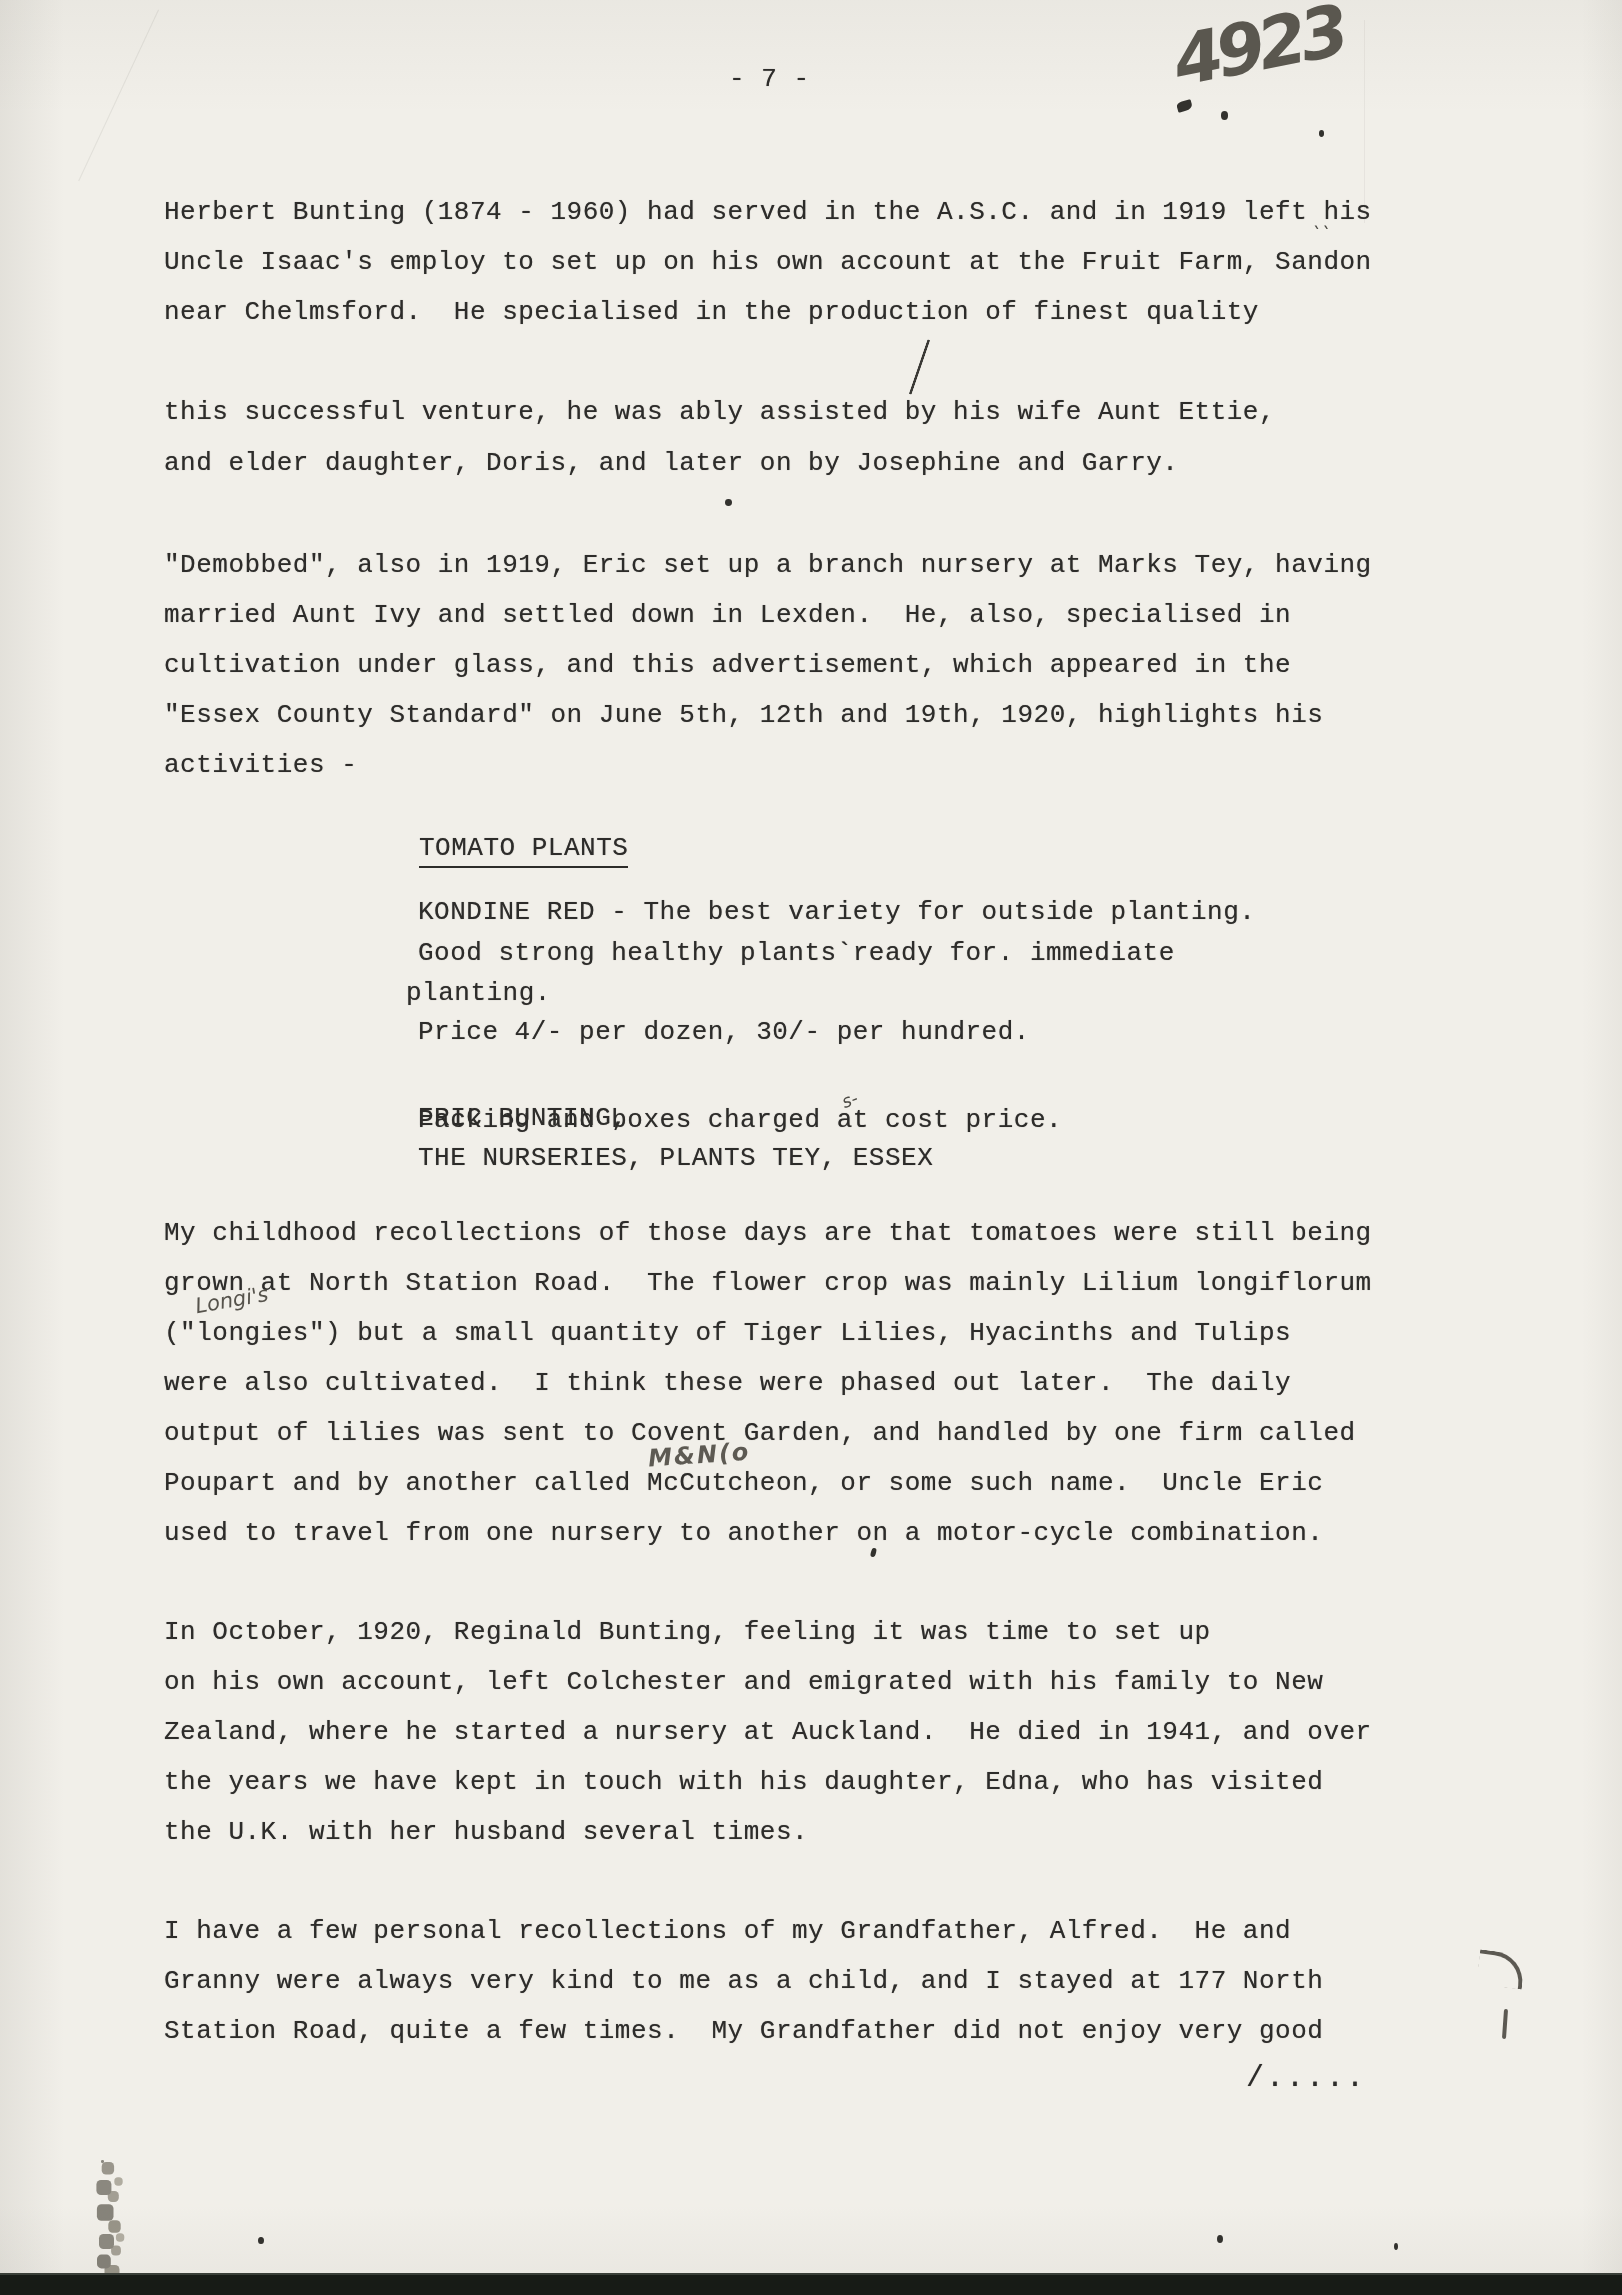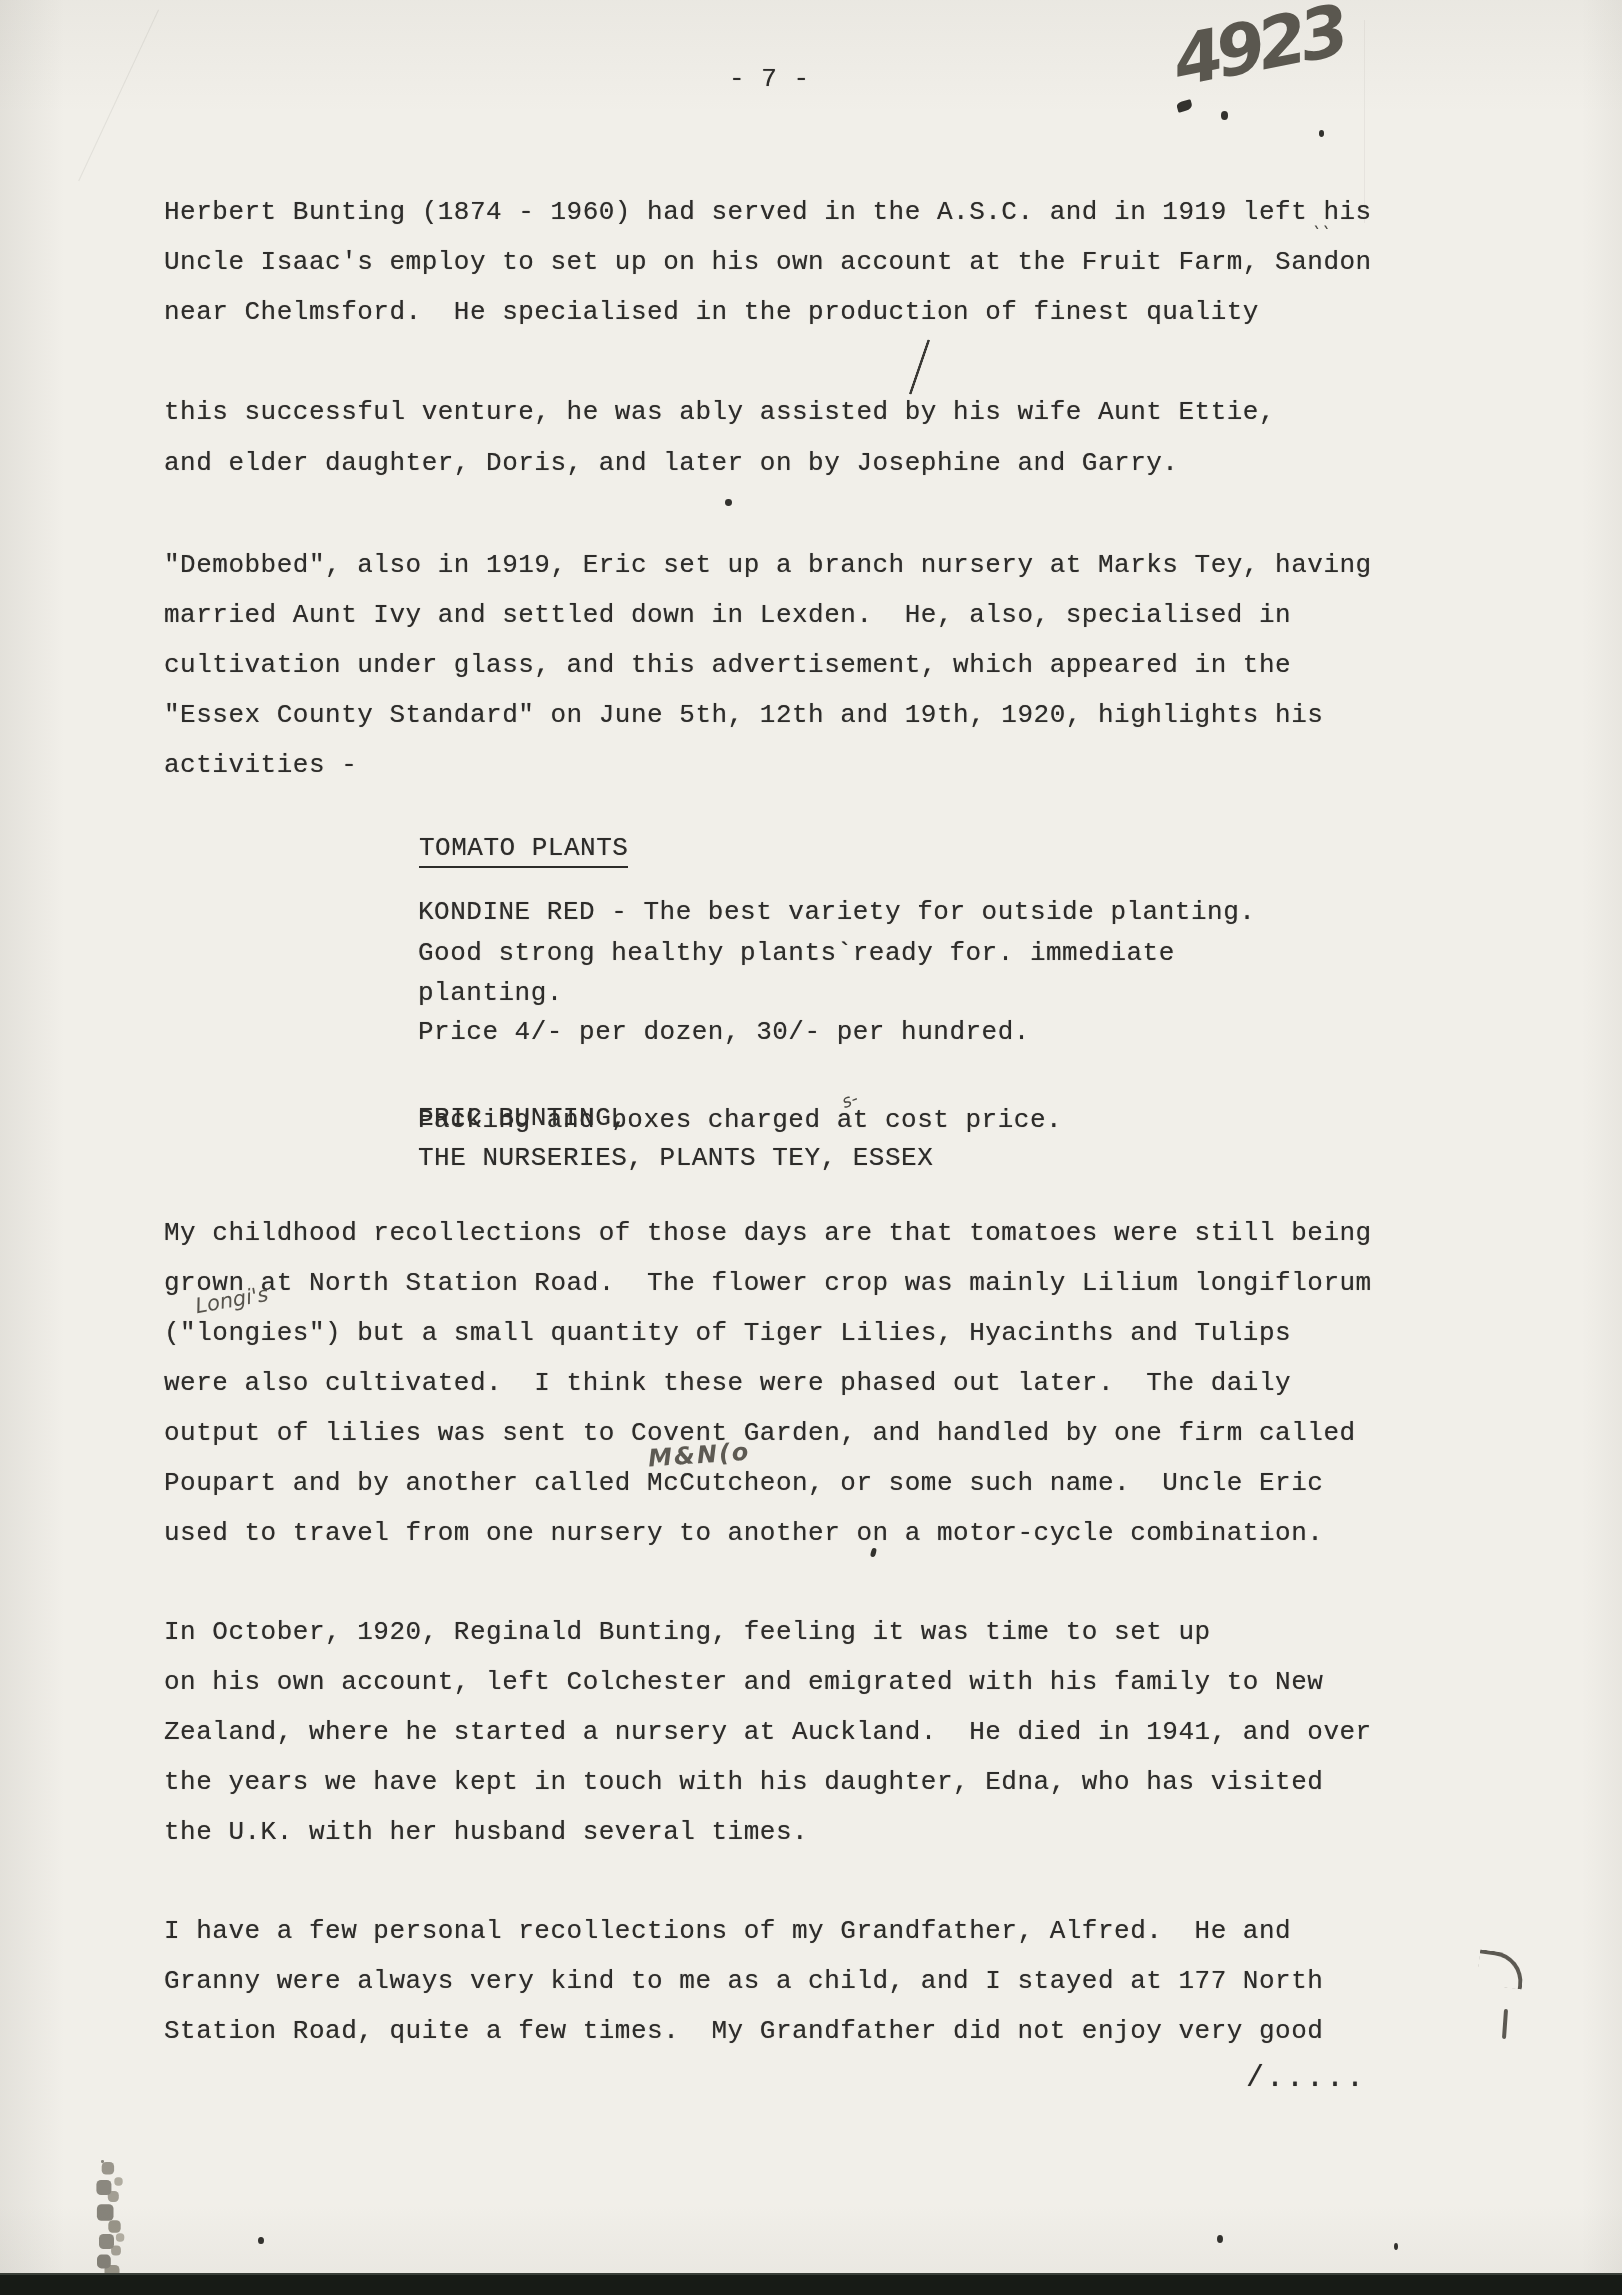--- a/index.html
+++ b/index.html
@@ -126,21 +126,21 @@
 
   <div class="line" style="left:164px; top:552px;">"Demobbed", also in 1919, Eric set up a branch nursery at Marks Tey, having</div>
   <div class="line" style="left:164px; top:602px;">married Aunt Ivy and settled down in Lexden.  He, also, specialised in</div>
   <div class="line" style="left:164px; top:652px;">cultivation under glass, and this advertisement, which appeared in the</div>
   <div class="line" style="left:164px; top:702px;">"Essex County Standard" on June 5th, 12th and 19th, 1920, highlights his</div>
   <div class="line" style="left:164px; top:752px;">activities -</div>
 
   <div class="line ad-heading" style="left:419px; top:835px;">TOMATO PLANTS</div>
   <div class="line" style="left:418px; top:899px;text-align:center;">KONDINE RED - The best variety for outside planting.</div>
   <div class="line" style="left:418px; top:940px;">Good strong healthy plants`ready for. immediate</div>
-  <div class="line" style="left:418px; top:980px;">planting.</div>
+  <div class="line" style="left:406px; top:980px;">planting.</div>
   <div class="line" style="left:418px; top:1019px;">Price 4/- per dozen, 30/- per hundred.</div>
   <div class="line" style="left:418px; top:1059px;margin-top:48px;">Packing and boxes charged at cost price.</div>
   <div class="line" style="left:418px; top:1105px;">ERIC BUNTING,</div>
   <div class="line" style="left:418px; top:1145px;">THE NURSERIES, PLANTS TEY, ESSEX</div>
 
   <div class="hand" style="left:842px; top:1090px; font-size:17.6px; transform:rotate(-20deg); color:#4c4a44;">s-</div>
 
   <div class="line" style="left:164px; top:1220px;">My childhood recollections of those days are that tomatoes were still being</div>
   <div class="line" style="left:164px; top:1270px;">grown at North Station Road.  The flower crop was mainly Lilium longiflorum</div>
   <div class="line" style="left:164px; top:1320px;">("longies") but a small quantity of Tiger Lilies, Hyacinths and Tulips</div>

